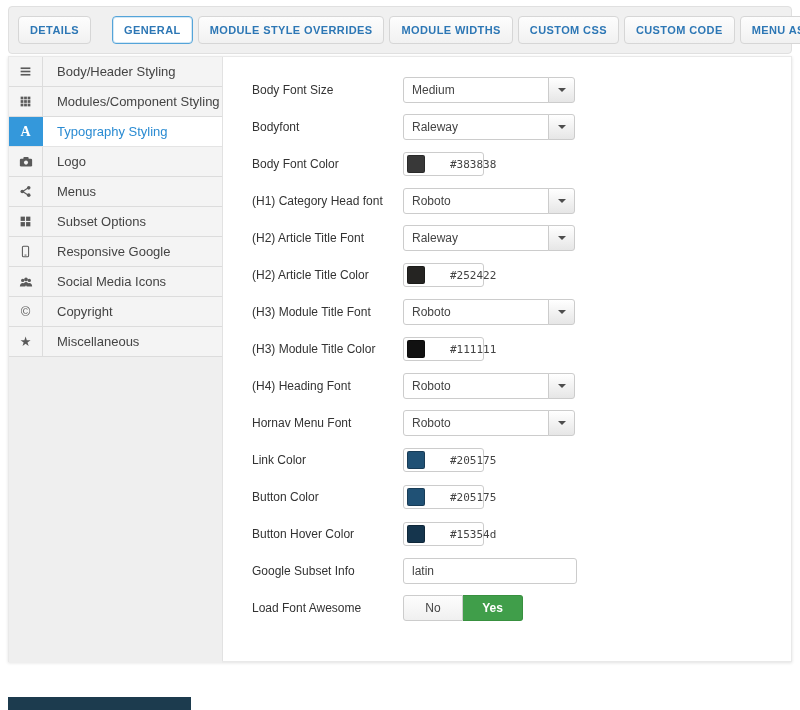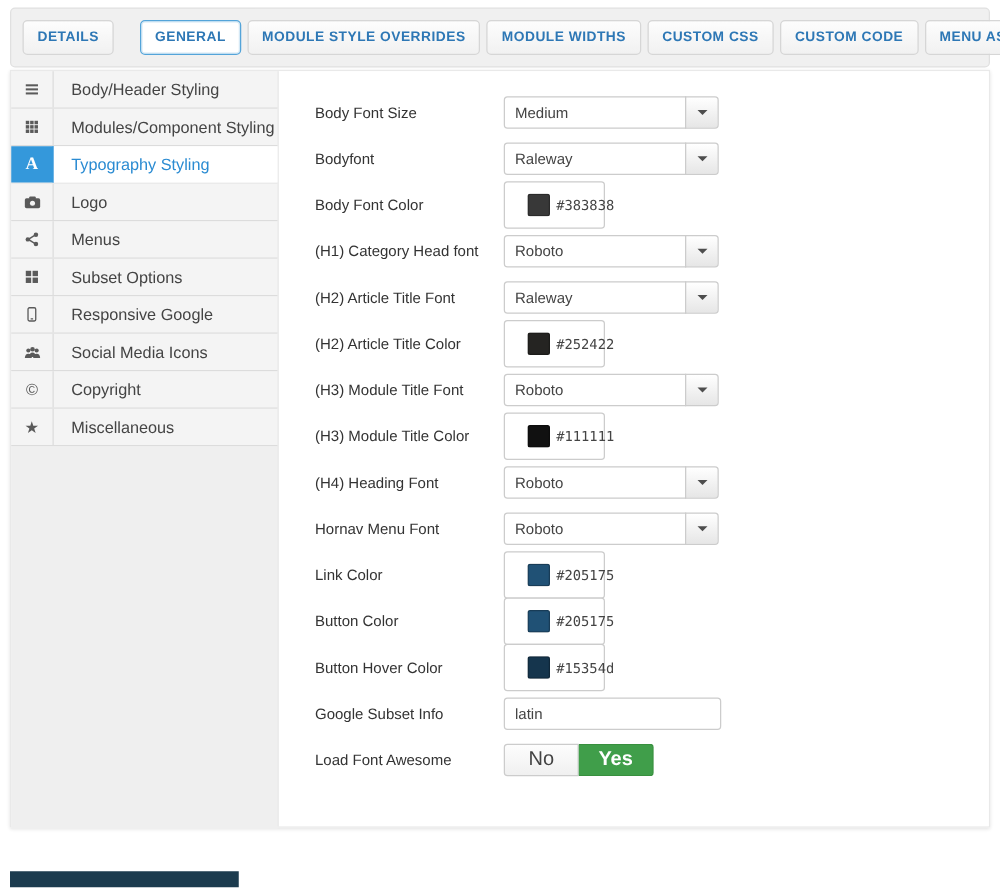--- a/index.html
+++ b/index.html
@@ -84,43 +84,44 @@
     cursor:pointer;
   }
   .caret {
     width:0; height:0;
     border-left:4px solid transparent; border-right:4px solid transparent;
     border-top:4px solid #4d4d4d;
   }
 
   .color-input {
     display:flex; align-items:center;
-    width:81px; height:24px; padding:18px;
+    width:81px; height:24px; padding:3px;
     background:#fff; border:1px solid #ccc; border-radius:3px;
     cursor:text;
+    gap:20px;
   }
   .swatch {
     width:18px; height:18px; flex:0 0 18px;
     border-radius:2px; border:1px solid rgba(0,0,0,.25);
   }
   .hex {
     font-family:"DejaVu Sans Mono", monospace;
     font-size:11px; color:#444; margin-left:5px;
   }
 
   .text-input {
     width:174px; height:26px;
     border:1px solid #ccc; border-radius:3px;
     font-size:12px; color:#444; padding:0 8px;
     font-family:"Liberation Sans", sans-serif; background:#fff;
   }
 
   .toggle { display:flex; }
   .tg {
-    width:60px; height:26px; font-size:16px; cursor:pointer;
+    width:60px; height:26px; font-size:12px; cursor:pointer;
     font-family:"Liberation Sans", sans-serif;
   }
   .tg-no {
     background:linear-gradient(#fdfdfd,#f0f0f0);
     border:1px solid #ccc; border-radius:3px 0 0 3px; color:#444;
   }
   .tg-yes {
     border:1px solid #38903f; border-left:none;
     border-radius:0 3px 3px 0; color:#fff; font-weight:bold;
   }

